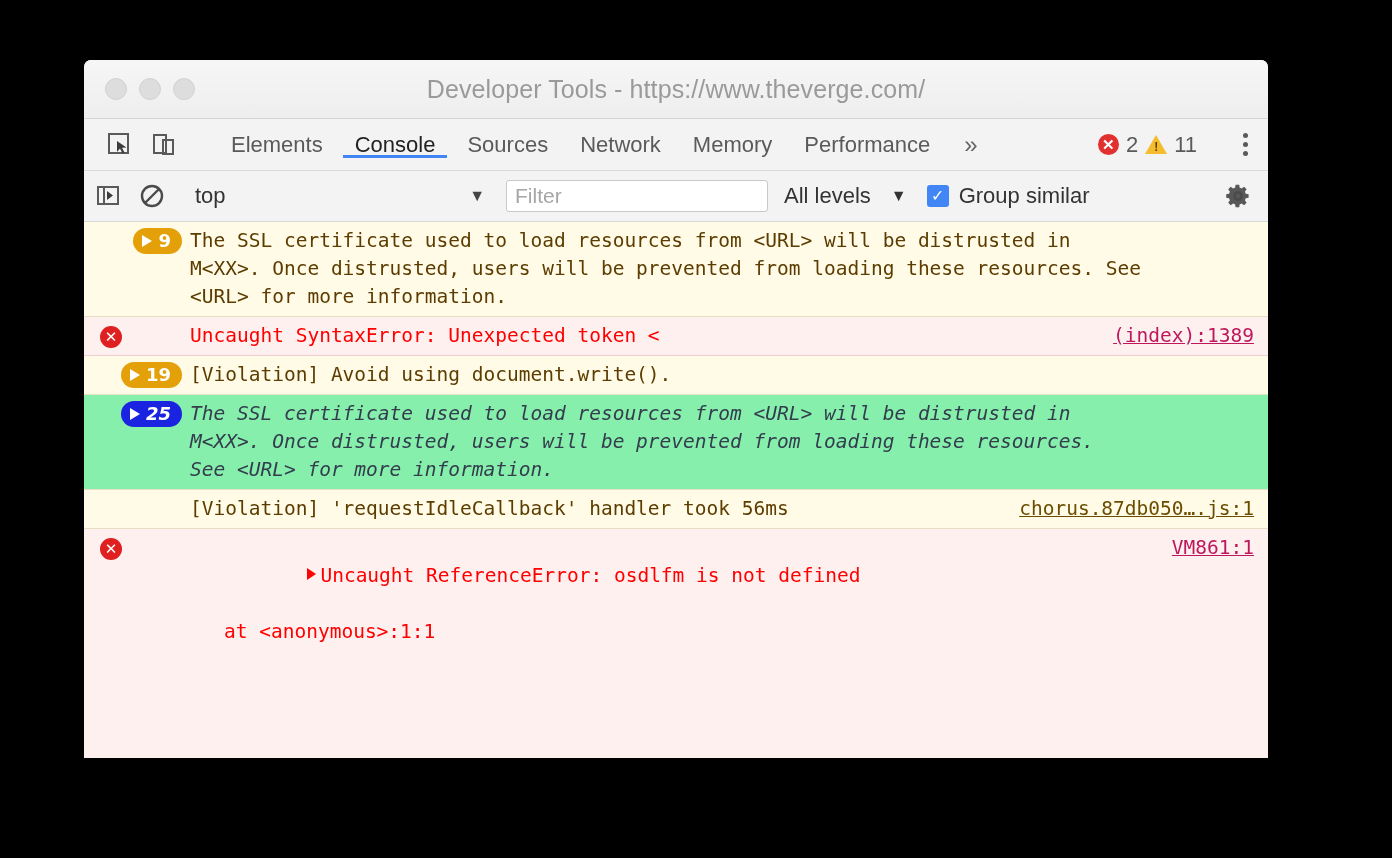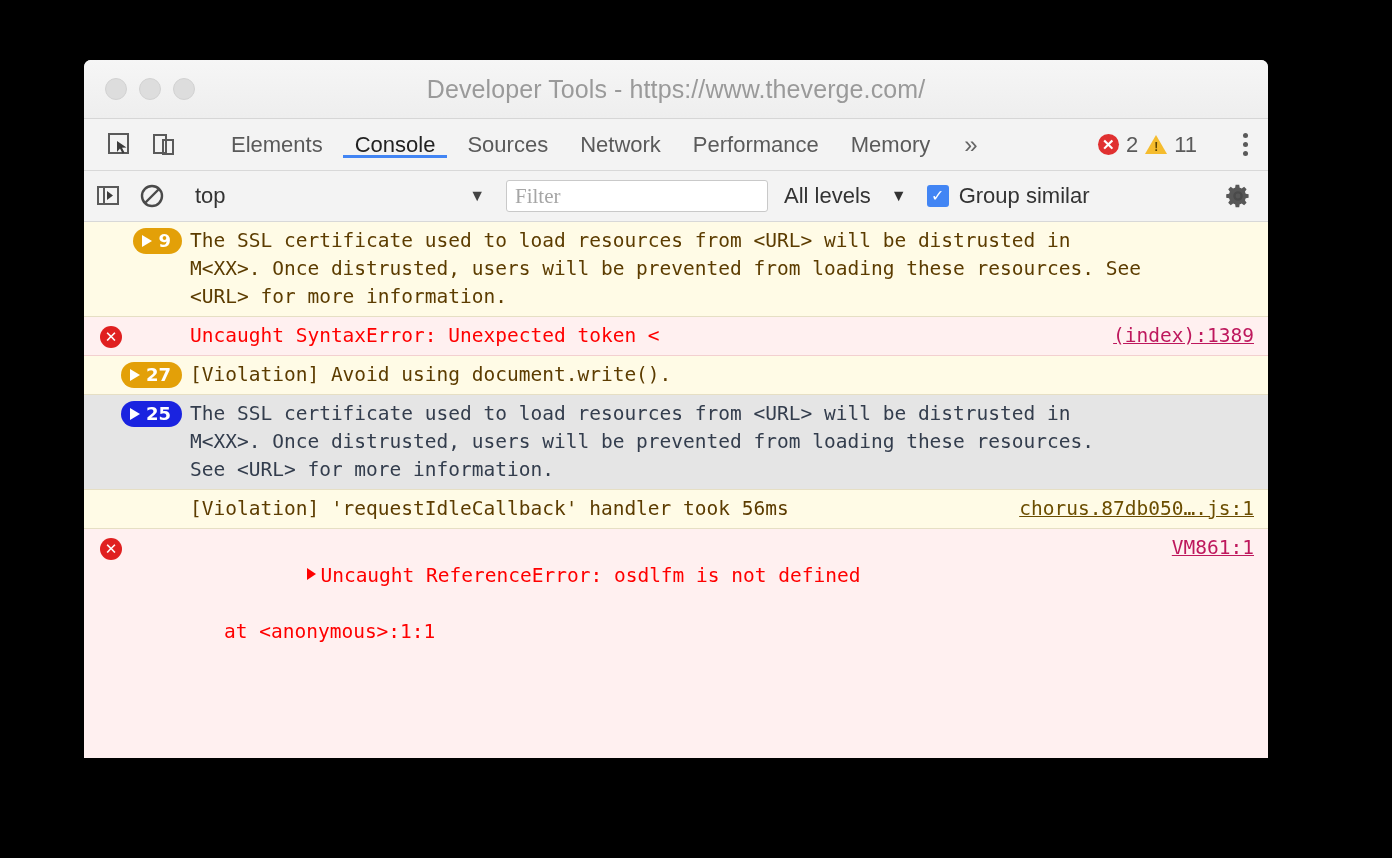--- a/index.html
+++ b/index.html
@@ -182,21 +182,21 @@
   .ctx-select .caret { margin-left: auto; font-size: 16px; color: #444; }
   .filter-input {
     width: 262px;
     height: 32px;
     border: 1px solid #c9c9c9;
     border-radius: 3px;
     background: #fff;
     font-size: 21px;
     color: #333;
     padding: 0 8px;
-    font-family: Liberation Serif, serif;
+    font-family: Liberation Sans, sans-serif;
     box-sizing: border-box;
   }
   .filter-input::placeholder { color: #a6a6a6; }
   .levels {
     display: flex;
     align-items: center;
     gap: 20px;
     margin-left: 16px;
     font-size: 22px;
     color: #333;
@@ -231,21 +231,21 @@
   }
   .row {
     display: flex;
     align-items: flex-start;
     padding: 5px 14px 5px 0;
     border-bottom: 1px solid #e6dfc4;
     box-sizing: border-box;
   }
   .row.warn { background: #fffbe6; color: #5c3c00; }
   .row.err  { background: #fff0f0; color: #ff0000; border-bottom-color: #f3d0d0; }
-  .row.info { background: #e5e5e5; color: #333d4d; border-bottom-color: #e6dfc4; }
+  .row.info { background: #86efac; color: #333d4d; border-bottom-color: #e6dfc4; font-style: italic; }
   .gutter {
     width: 106px;
     min-width: 106px;
     display: flex;
     justify-content: flex-end;
     align-items: center;
     padding-top: 1px;
     padding-right: 8px;
     box-sizing: border-box;
   }
@@ -339,22 +339,22 @@
           <rect x="12" y="8" width="10" height="14" fill="none" stroke="#5a5a5a" stroke-width="2"></rect>
         </svg>
       </div>
       <div class="vsep"></div>
 
       <div class="tabs">
         <div class="tab">Elements</div>
         <div class="tab active">Console</div>
         <div class="tab">Sources</div>
         <div class="tab">Network</div>
+        <div class="tab">Memory</div>
         <div class="tab">Performance</div>
-        <div class="tab">Memory</div>
       </div>
       <div class="tab-more">»</div>
 
       <div class="spacer"></div>
 
       <div class="counts">
         <div class="err-dot">✕</div>
         <span>2</span>
         <div class="warn-tri"></div>
         <span>11</span>
@@ -424,21 +424,21 @@
           <span class="icon-err">✕</span>
         </div>
         <div class="msg">Uncaught SyntaxError: Unexpected token &lt;</div>
         <div class="src err-link">(index):1389</div>
       </div>
 
       <div class="row warn">
         <div class="gutter">
           <span class="badge orange">
             <span class="tri"></span>
-            <span>27</span>
+            <span>19</span>
           </span>
         </div>
         <div class="msg">[Violation] Avoid using document.write().</div>
       </div>
 
       <div class="row info">
         <div class="gutter">
           <span class="badge blue">
             <span class="tri"></span>
             <span>25</span>

